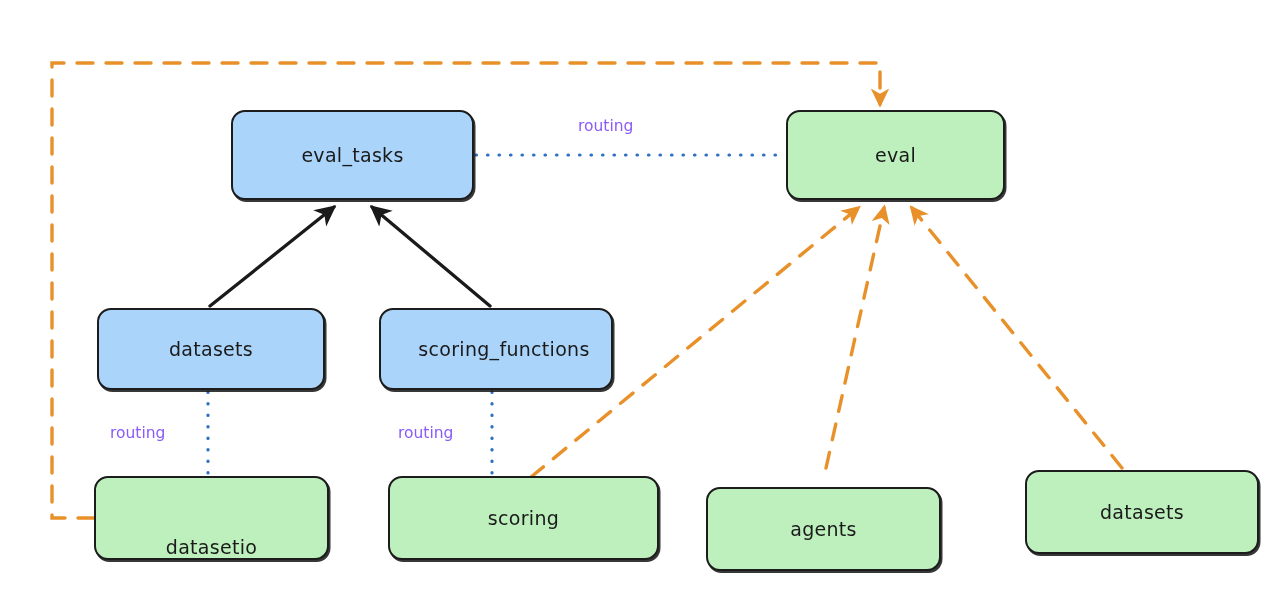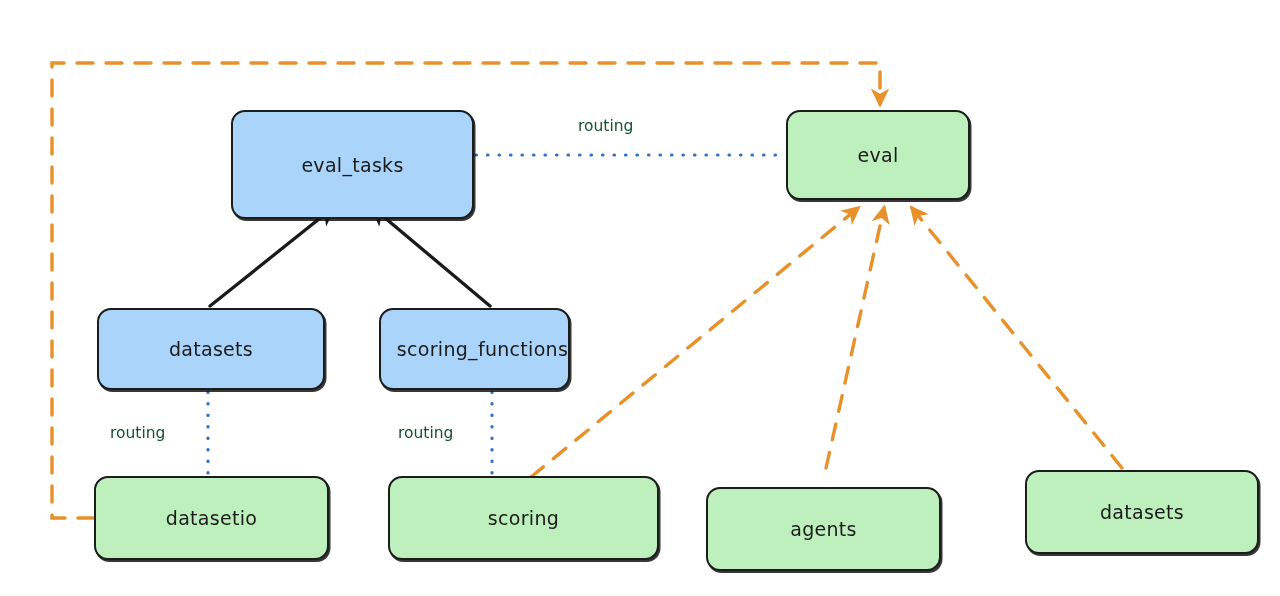--- a/index.html
+++ b/index.html
@@ -31,21 +31,21 @@
     font-size: 19px;
     color: #1a1a1a;
     letter-spacing: 0.3px;
     font-family: "DejaVu Sans", sans-serif;
     box-shadow: 1.5px 2px 0 rgba(20,20,20,0.85);
   }
   .node.blue  { background: #abd4fb; }
   .node.green { background: #bdf0bd; }
   .edge-label {
     position: absolute;
-    color: #14532d;
+    color: #8b5cf6;
     font-size: 15.5px;
     font-family: "DejaVu Sans", sans-serif;
     white-space: nowrap;
   }
 </style>
 </head>
 <body>
 
 <svg id="canvas" viewBox="0 0 1280 596" xmlns="http://www.w3.org/2000/svg">
   <defs>
@@ -69,33 +69,33 @@
 
   <path d="M 490 306 L 372 207" fill="none" stroke="#1a1a1a" stroke-width="3.3" stroke-linecap="round" marker-end="url(#arrow-black)"></path>
 
   <path d="M 531 477 L 858 208" fill="none" stroke="#e8912a" stroke-width="3.4" stroke-dasharray="16 13" stroke-linecap="round" marker-end="url(#arrow-orange)"></path>
 
   <path d="M 826 468 L 884 208" fill="none" stroke="#e8912a" stroke-width="3.4" stroke-dasharray="16 13" stroke-linecap="round" marker-end="url(#arrow-orange)"></path>
 
   <path d="M 1122 468 L 912 208" fill="none" stroke="#e8912a" stroke-width="3.4" stroke-dasharray="16 13" stroke-linecap="round" marker-end="url(#arrow-orange)"></path>
 </svg>
 
-<div class="node blue" style="left: 231px; top: 110px; width: 243px; height: 109px;">
+<div class="node blue" style="left: 231px; top: 110px; width: 243px; height: 90px;">
   <span>eval_tasks</span>
 </div>
-<div class="node green" style="left: 786px; top: 110px; width: 184px; height: 90px;">
+<div class="node green" style="left: 786px; top: 110px; width: 219px; height: 90px;">
   <span>eval</span>
 </div>
 <div class="node blue" style="left: 97px; top: 308px; width: 228px; height: 82px;">
   <span>datasets</span>
 </div>
-<div class="node blue" style="left: 379px; top: 308px; width: 191px; height: 82px; padding-left: 16px;">
+<div class="node blue" style="left: 379px; top: 308px; width: 234px; height: 82px; padding-left: 16px;">
   <span>scoring_functions</span>
 </div>
-<div class="node green" style="left: 94px; top: 476px; width: 235px; height: 84px;">
+<div class="node green" style="left: 94px; top: 476px; width: 235px; height: 84px; align-items: flex-end;">
   <span>datasetio</span>
 </div>
 <div class="node green" style="left: 388px; top: 476px; width: 271px; height: 84px;">
   <span>scoring</span>
 </div>
 <div class="node green" style="left: 706px; top: 470px; width: 235px; height: 84px; margin-top: 17px;">
   <span>agents</span>
 </div>
 <div class="node green" style="left: 1025px; top: 470px; width: 234px; height: 84px;">
   <span>datasets</span>

